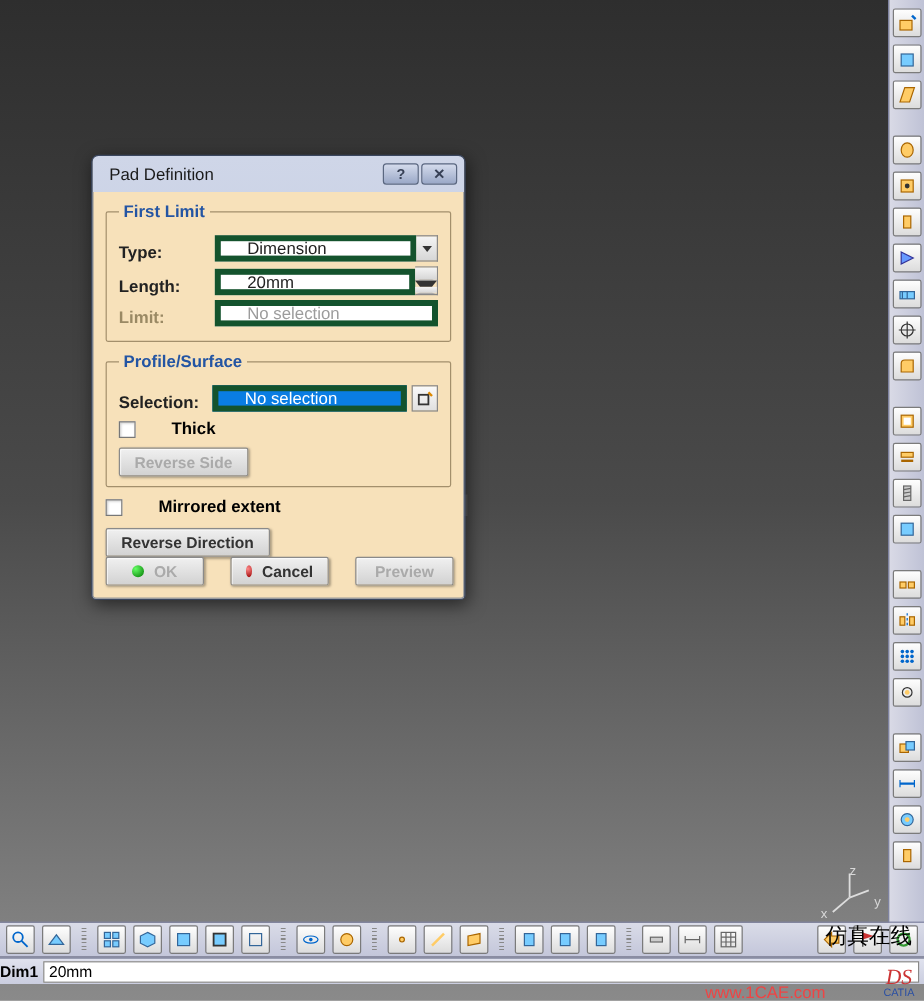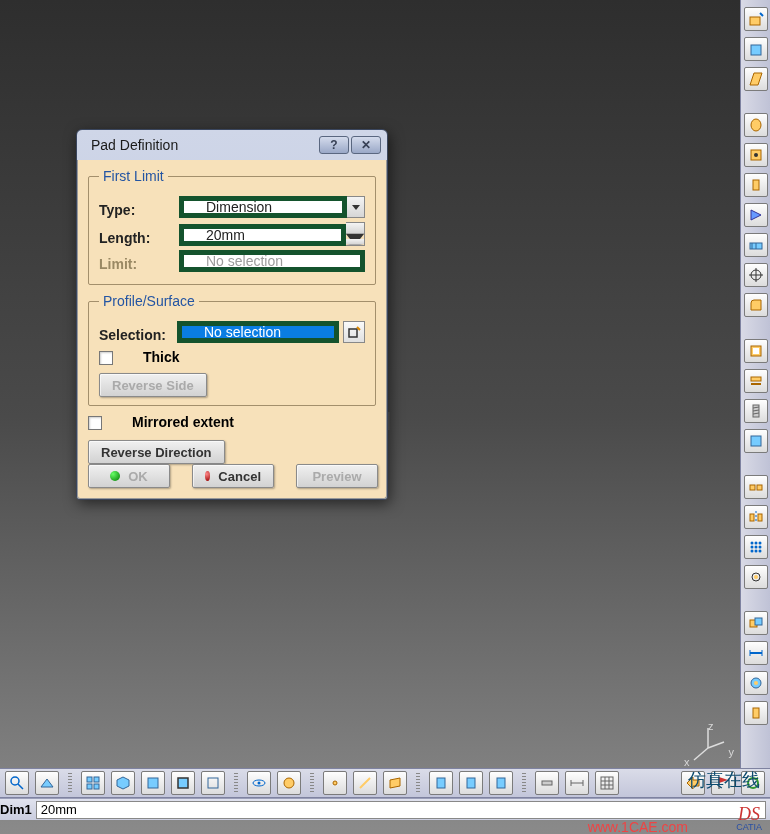--- a/index.html
+++ b/index.html
@@ -57,21 +57,21 @@
 
 fieldset.group {
   border: 1px solid #a38f6c;
   border-radius: 2px;
   margin-bottom: 8px;
   padding: 8px 10px;
   background: #f7e1ba;
 }
 fieldset.group legend {
   color: #2455a3;
-  font-weight: normal;
+  font-weight: bold;
   font-size: 14px;
   padding: 0 4px;
 }
 
 .row {
   display: flex; align-items: flex-end;
   margin: 4px 0;
 }
 .row label {
   width: 80px;
@@ -243,21 +243,21 @@
 .bottom-credit{
   position:absolute;
   right:82px;bottom:-1px;
   font-size:14px;
   color:#ef4444;
 }
 .bottom-name{
   position:absolute;
   right:10px; bottom:42px;
   font-size:18px;
-  color:#0c4a6e;
+  color:#000000;
   font-weight:500;
 }
 .catia-logo{
   position:absolute;
   right:8px;bottom:2px;
   font-size:9px;color:#2a4fa3;
   text-align:center;
   line-height:1;
 }
 .catia-logo span{font-size:18px;color:#c33;font-style:italic;font-family:serif;display:block;}

